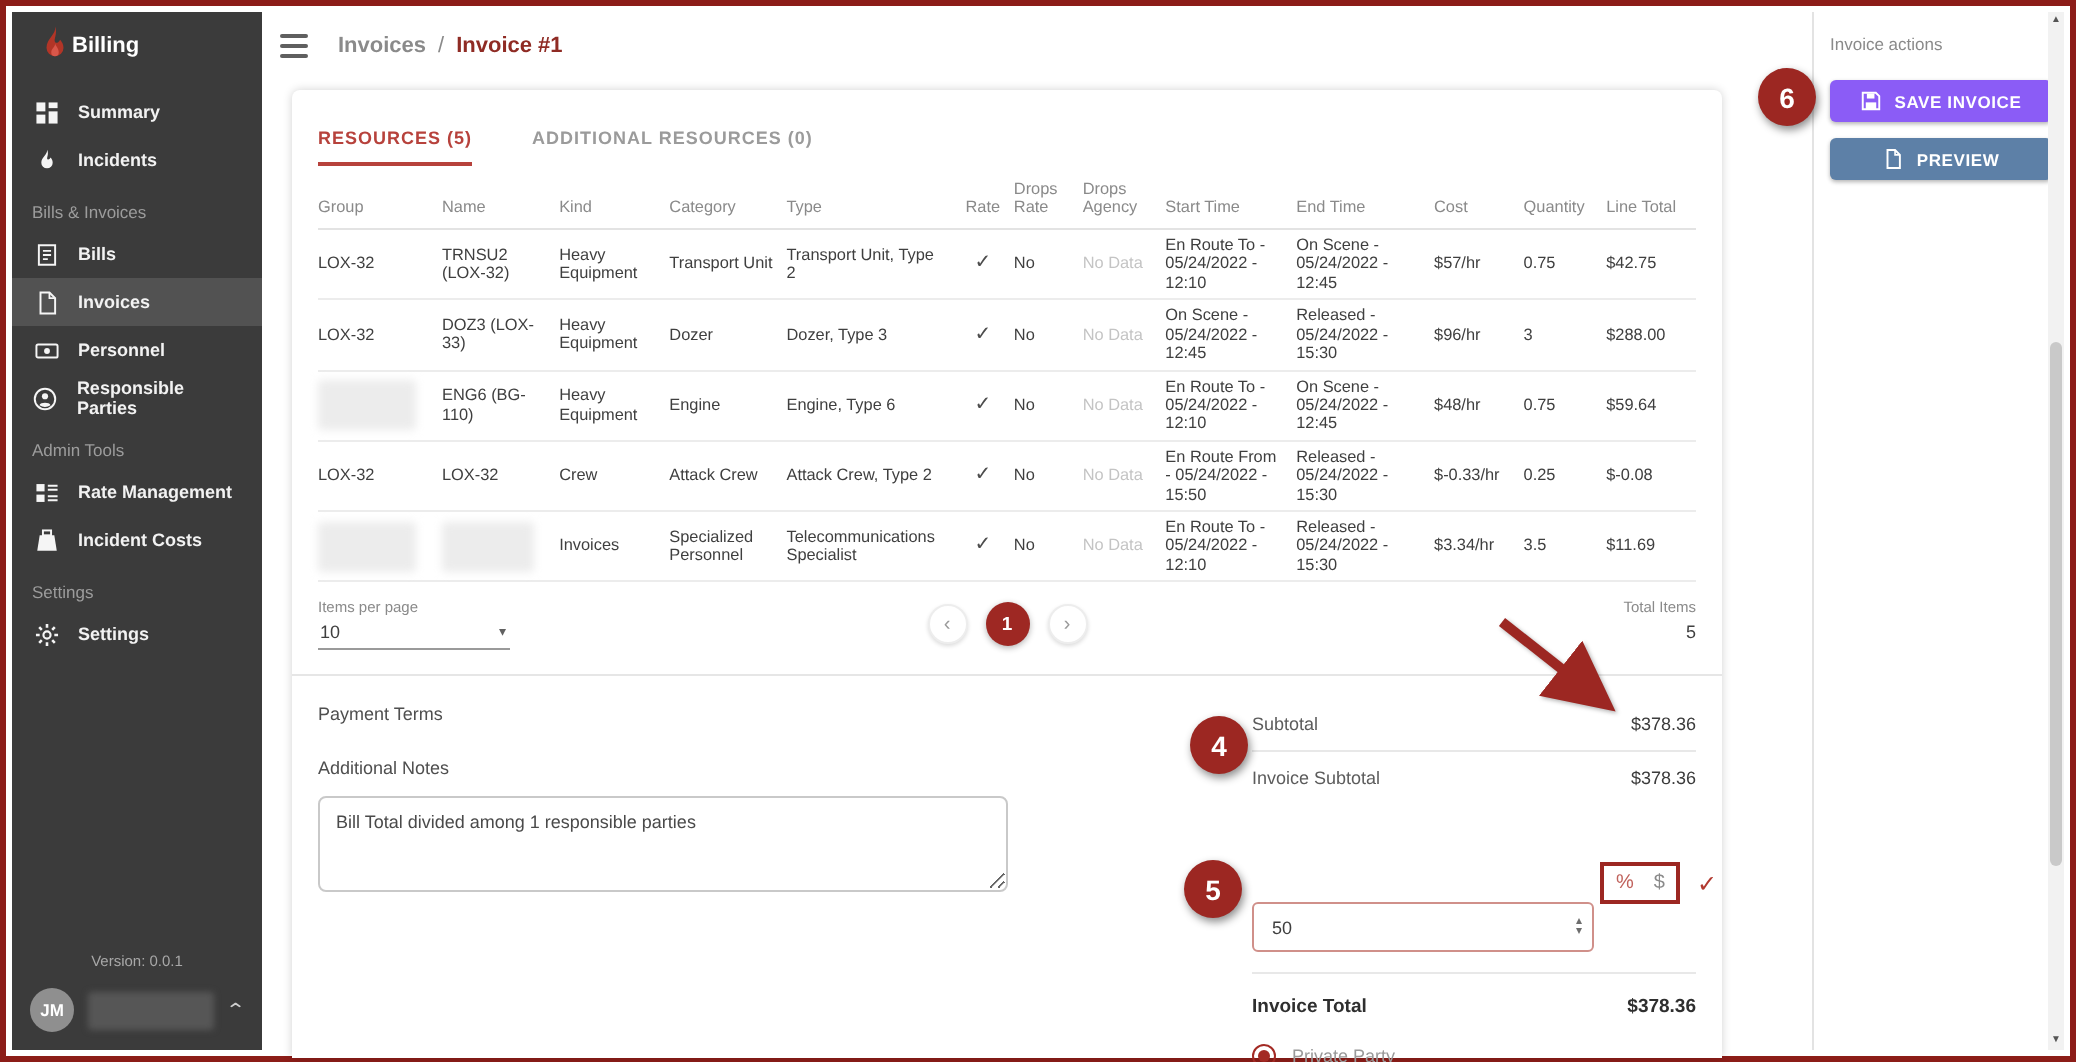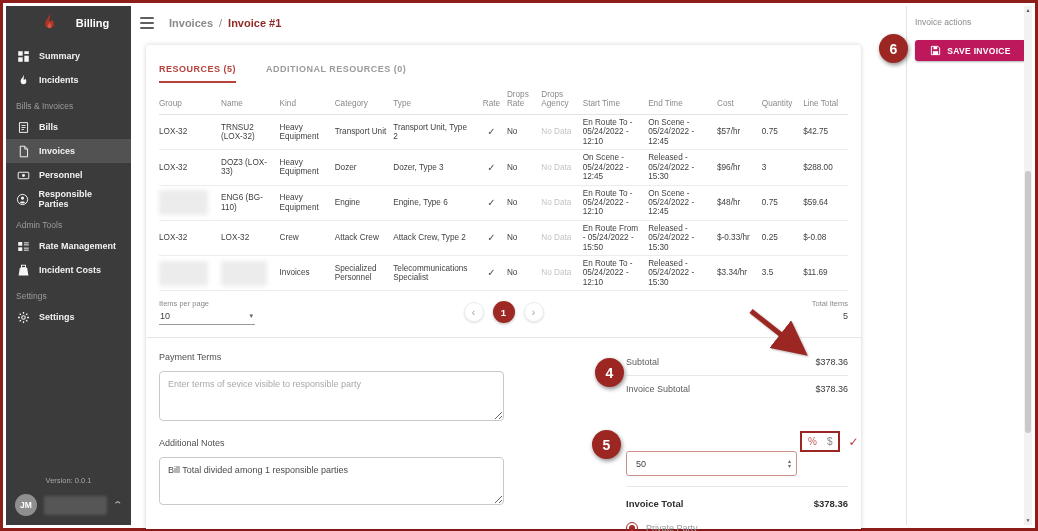--- a/index.html
+++ b/index.html
@@ -2,21 +2,21 @@
 <html><head>
 <meta charset="utf-8">
 <style>
   html,body{margin:0;padding:0;width:1038px;height:531px;overflow:hidden;
     font-family:"Liberation Sans","DejaVu Sans",sans-serif;background:#fff;}
   *{box-sizing:border-box;}
   .frame{position:absolute;inset:0;border:3px solid #8c1d18;background:#fff;}
 
   
   .sidebar{position:absolute;left:3px;top:3px;bottom:3px;width:125px;background:#3b3b3b;z-index:5;}
-  .side-header{height:34px;display:flex;align-items:center;gap:18px;padding-left:13px;justify-content:center;}
+  .side-header{height:34px;display:flex;align-items:center;gap:0;padding-left:13px;}
   .side-header .logo svg{width:17px;height:21px;display:block;}
   .side-title{color:#fff;font-size:11px;font-weight:700;}
   .nav{margin-top:4px;}
   .nav-item{height:24px;display:flex;align-items:center;gap:9px;padding:0 10px;color:#f2f2f2;
     font-size:9px;font-weight:700;cursor:pointer;}
   .nav-item.selected{background:#525252;}
   .nav-item .nav-icon{width:14px;height:14px;display:flex;align-items:center;justify-content:center;}
   .nav-item .nav-icon svg{width:13px;height:13px;}
   .nav-section{height:23px;padding:9px 10px 0;color:#9c9c9c;font-size:8.5px;}
   .side-footer{position:absolute;bottom:0;left:0;right:0;}
@@ -101,21 +101,21 @@
   .radio-dot{position:absolute;inset:2px;border-radius:50%;background:#a32a24;}
 
   
   .actions{position:absolute;left:903px;top:3px;bottom:3px;width:127px;background:#fff;
     border-left:1px solid #e3e3e3;padding:10px 8px;}
   .actions-title{font-size:8.5px;color:#8a8a8a;margin:1px 0 13px;}
   .btn{width:111px;height:21px;border:none;border-radius:3px;display:flex;align-items:center;
     justify-content:center;gap:6px;color:#fff;font-size:8.5px;font-weight:700;letter-spacing:.3px;
     box-shadow:0 1px 2px rgba(0,0,0,.3);cursor:pointer;font-family:inherit;}
   .btn svg{width:11px;height:11px;}
-  .btn-save{background:#be185d;margin-bottom:8px;text-align:center;}
+  .btn-save{background:#8b5cf6;margin-bottom:8px;text-align:center;}
   .btn-preview{background:#5d80a7;}
 
   
   .scrollbar{position:absolute;right:3px;top:3px;bottom:3px;width:8px;background:#f2f2f2;z-index:6;}
   .sb-arrow{position:absolute;left:0;width:8px;height:9px;color:#555;font-size:5px;text-align:center;
     line-height:9px;cursor:pointer;}
   .sb-up{top:0;} .sb-down{bottom:0;}
   .sb-thumb{position:absolute;left:1px;width:6px;top:165px;height:262px;background:#c9c9c9;border-radius:3px;cursor:pointer;}
 
   
@@ -383,21 +383,20 @@
           <div class="lbl">Total Items</div>
           <div class="val">5</div>
         </div>
       </div>
 
       <div class="section-divider"></div>
 
       <div class="lower">
         <div class="left-col">
           <label class="field-label">Payment Terms</label>
-          <textarea class="ta-terms" placeholder="Enter terms of sevice visible to responsible party" style=""></textarea>
           <label class="field-label" style="margin-top:17px;">Additional Notes</label>
           <textarea class="ta-notes" style="">Bill Total divided among 1 responsible parties</textarea>
         </div>
 
         <div class="right-col">
           <div class="tot-row">
             <span>Subtotal</span>
             <span class="tot-value">$378.36</span>
           </div>
           <div class="tot-div"></div>
@@ -446,20 +445,27 @@
 
   <aside class="actions">
     <div class="actions-title">Invoice actions</div>
     <button class="btn btn-save">
       <svg viewBox="0 0 16 16">
           <path d="M2 2h9.5L14 4.5V14H2z" fill="none" stroke="#fff" stroke-width="1.4"></path>
           <rect x="5" y="2.6" width="5.5" height="3.6" fill="#fff"></rect>
           <rect x="4.2" y="9" width="7.6" height="5" fill="#fff"></rect>
         </svg>
       <span>SAVE INVOICE</span>
+    </button>
+    <button class="btn btn-preview">
+      <svg viewBox="0 0 16 16">
+          <path d="M4 1.5h5.5L13 5v9.5H4z" fill="none" stroke="#fff" stroke-width="1.4"></path>
+          <path d="M9.5 1.5V5H13" fill="none" stroke="#fff" stroke-width="1.2"></path>
+        </svg>
+      <span>PREVIEW</span>
     </button>
   </aside>
 
   <div class="scrollbar">
     <div class="sb-arrow sb-up">▲</div>
     <div class="sb-thumb"></div>
     <div class="sb-arrow sb-down">▼</div>
   </div>
 
   <div class="ann-circle" id="ann4">4</div>

